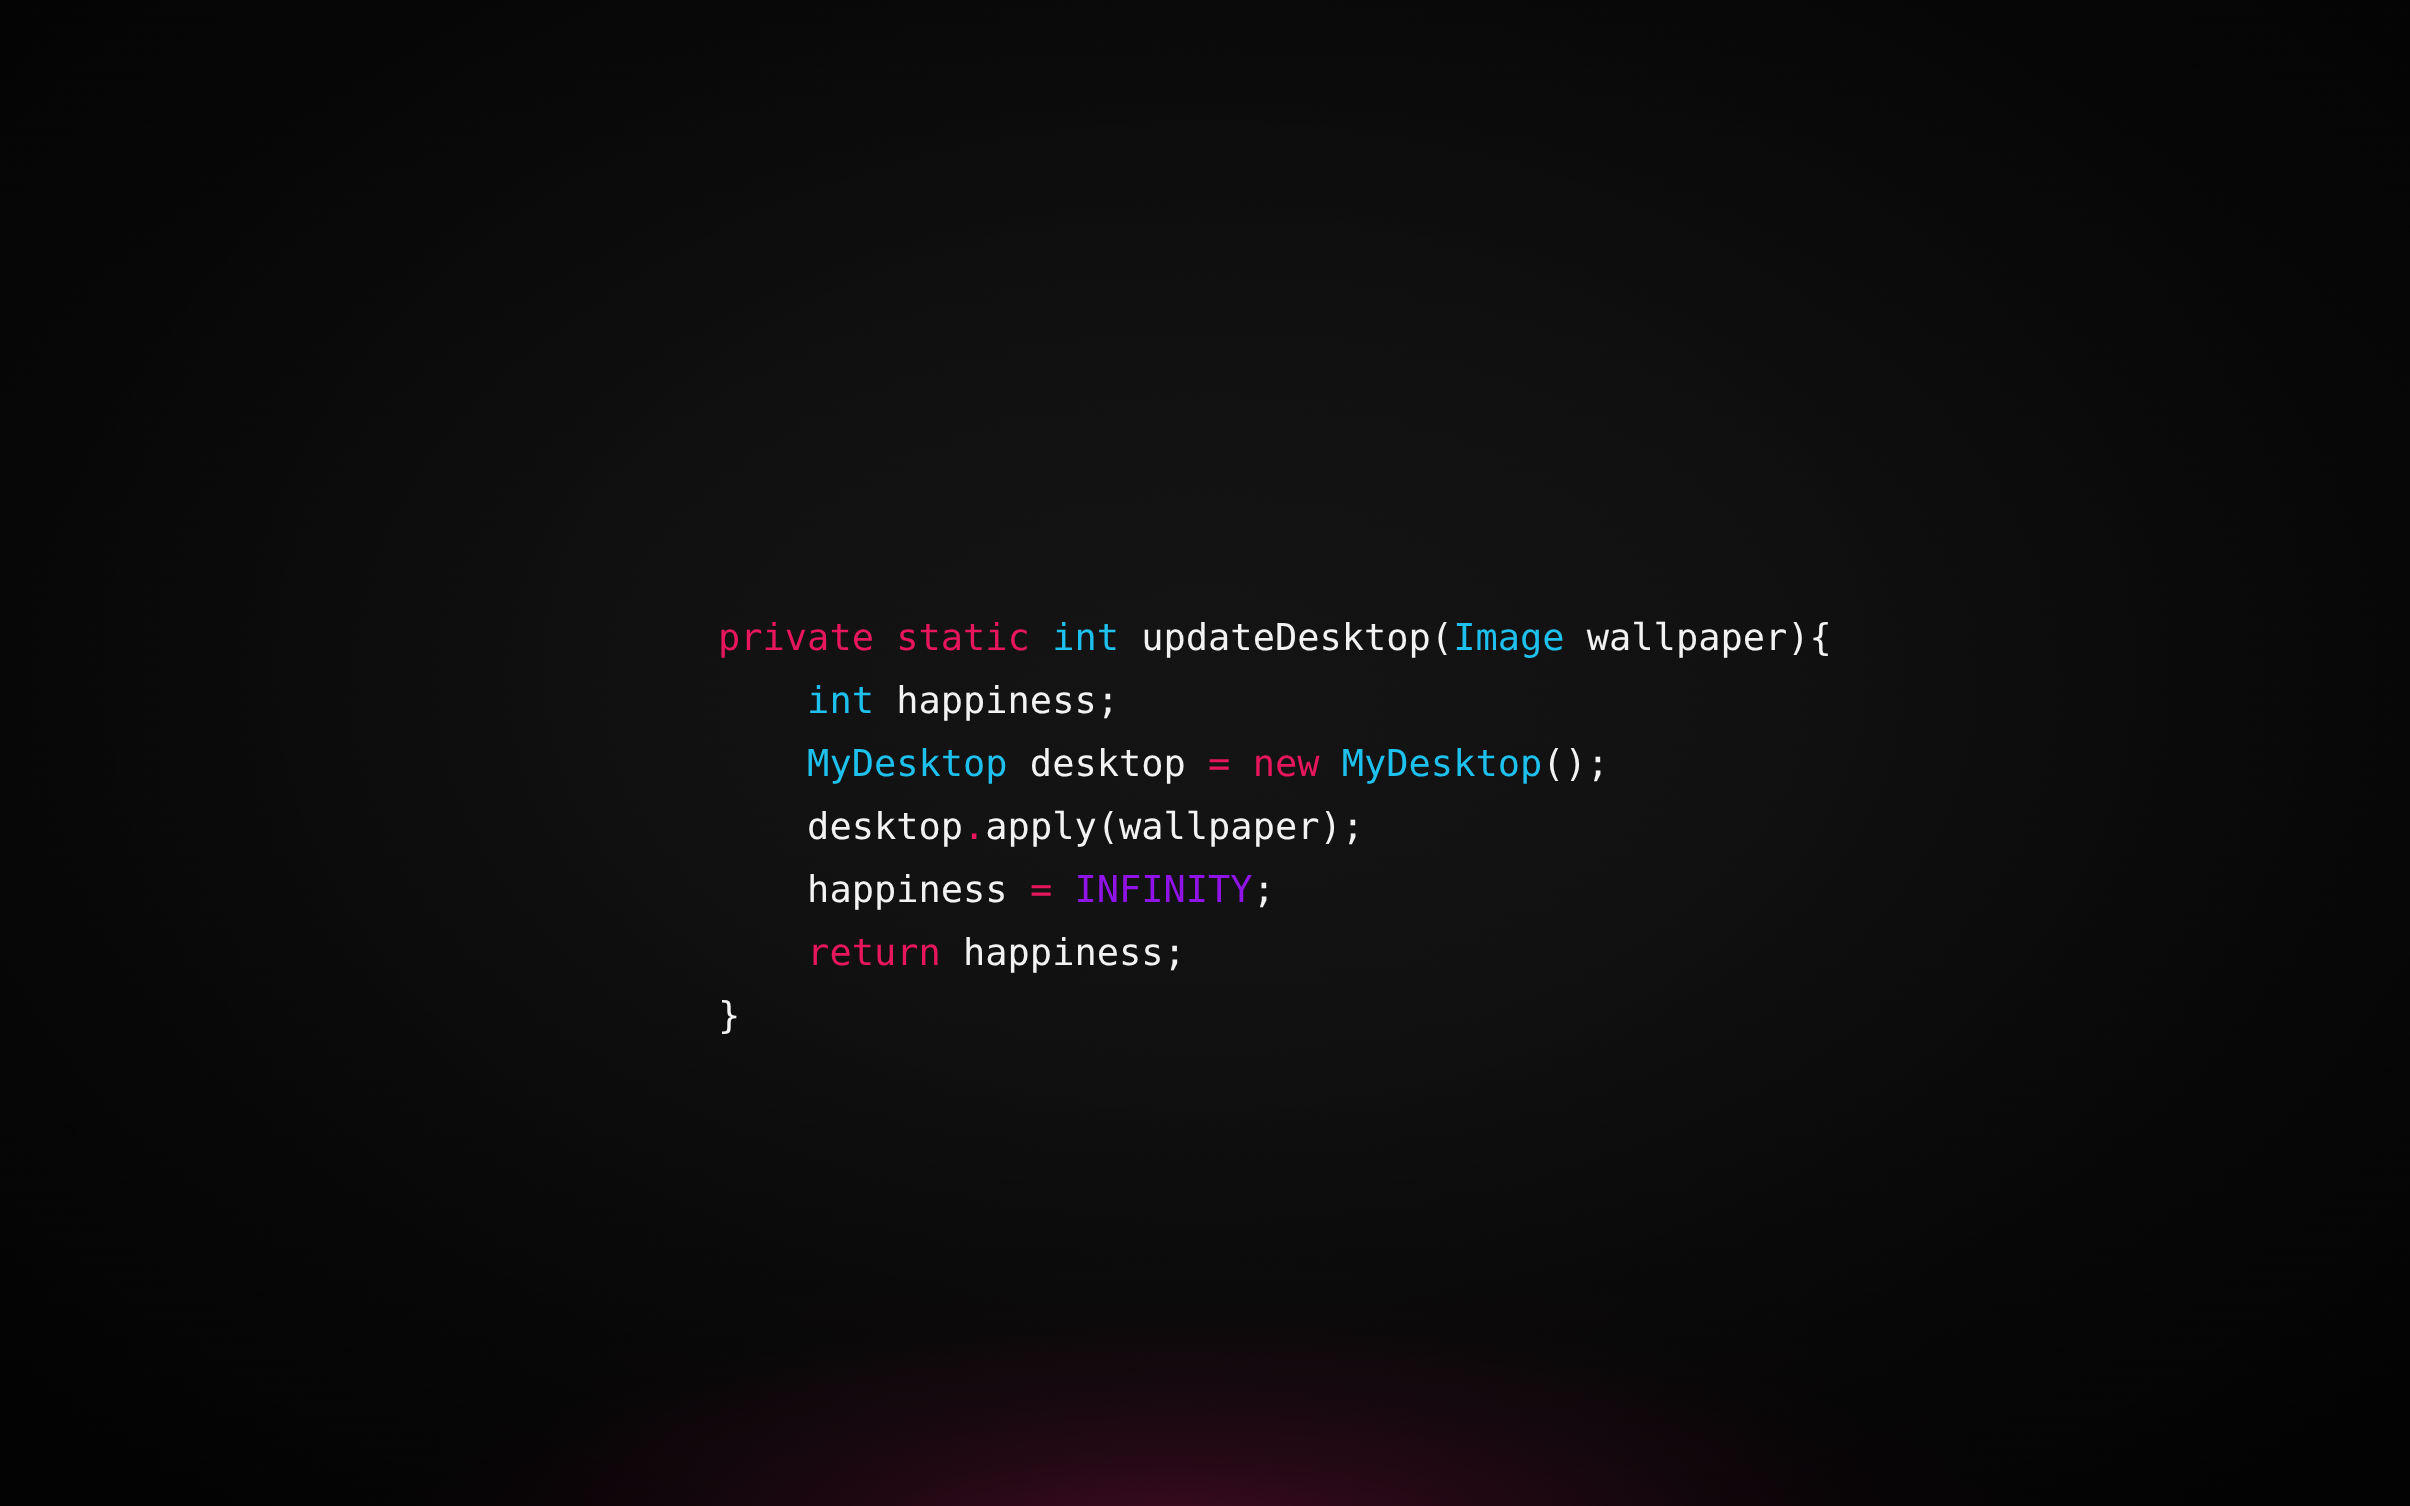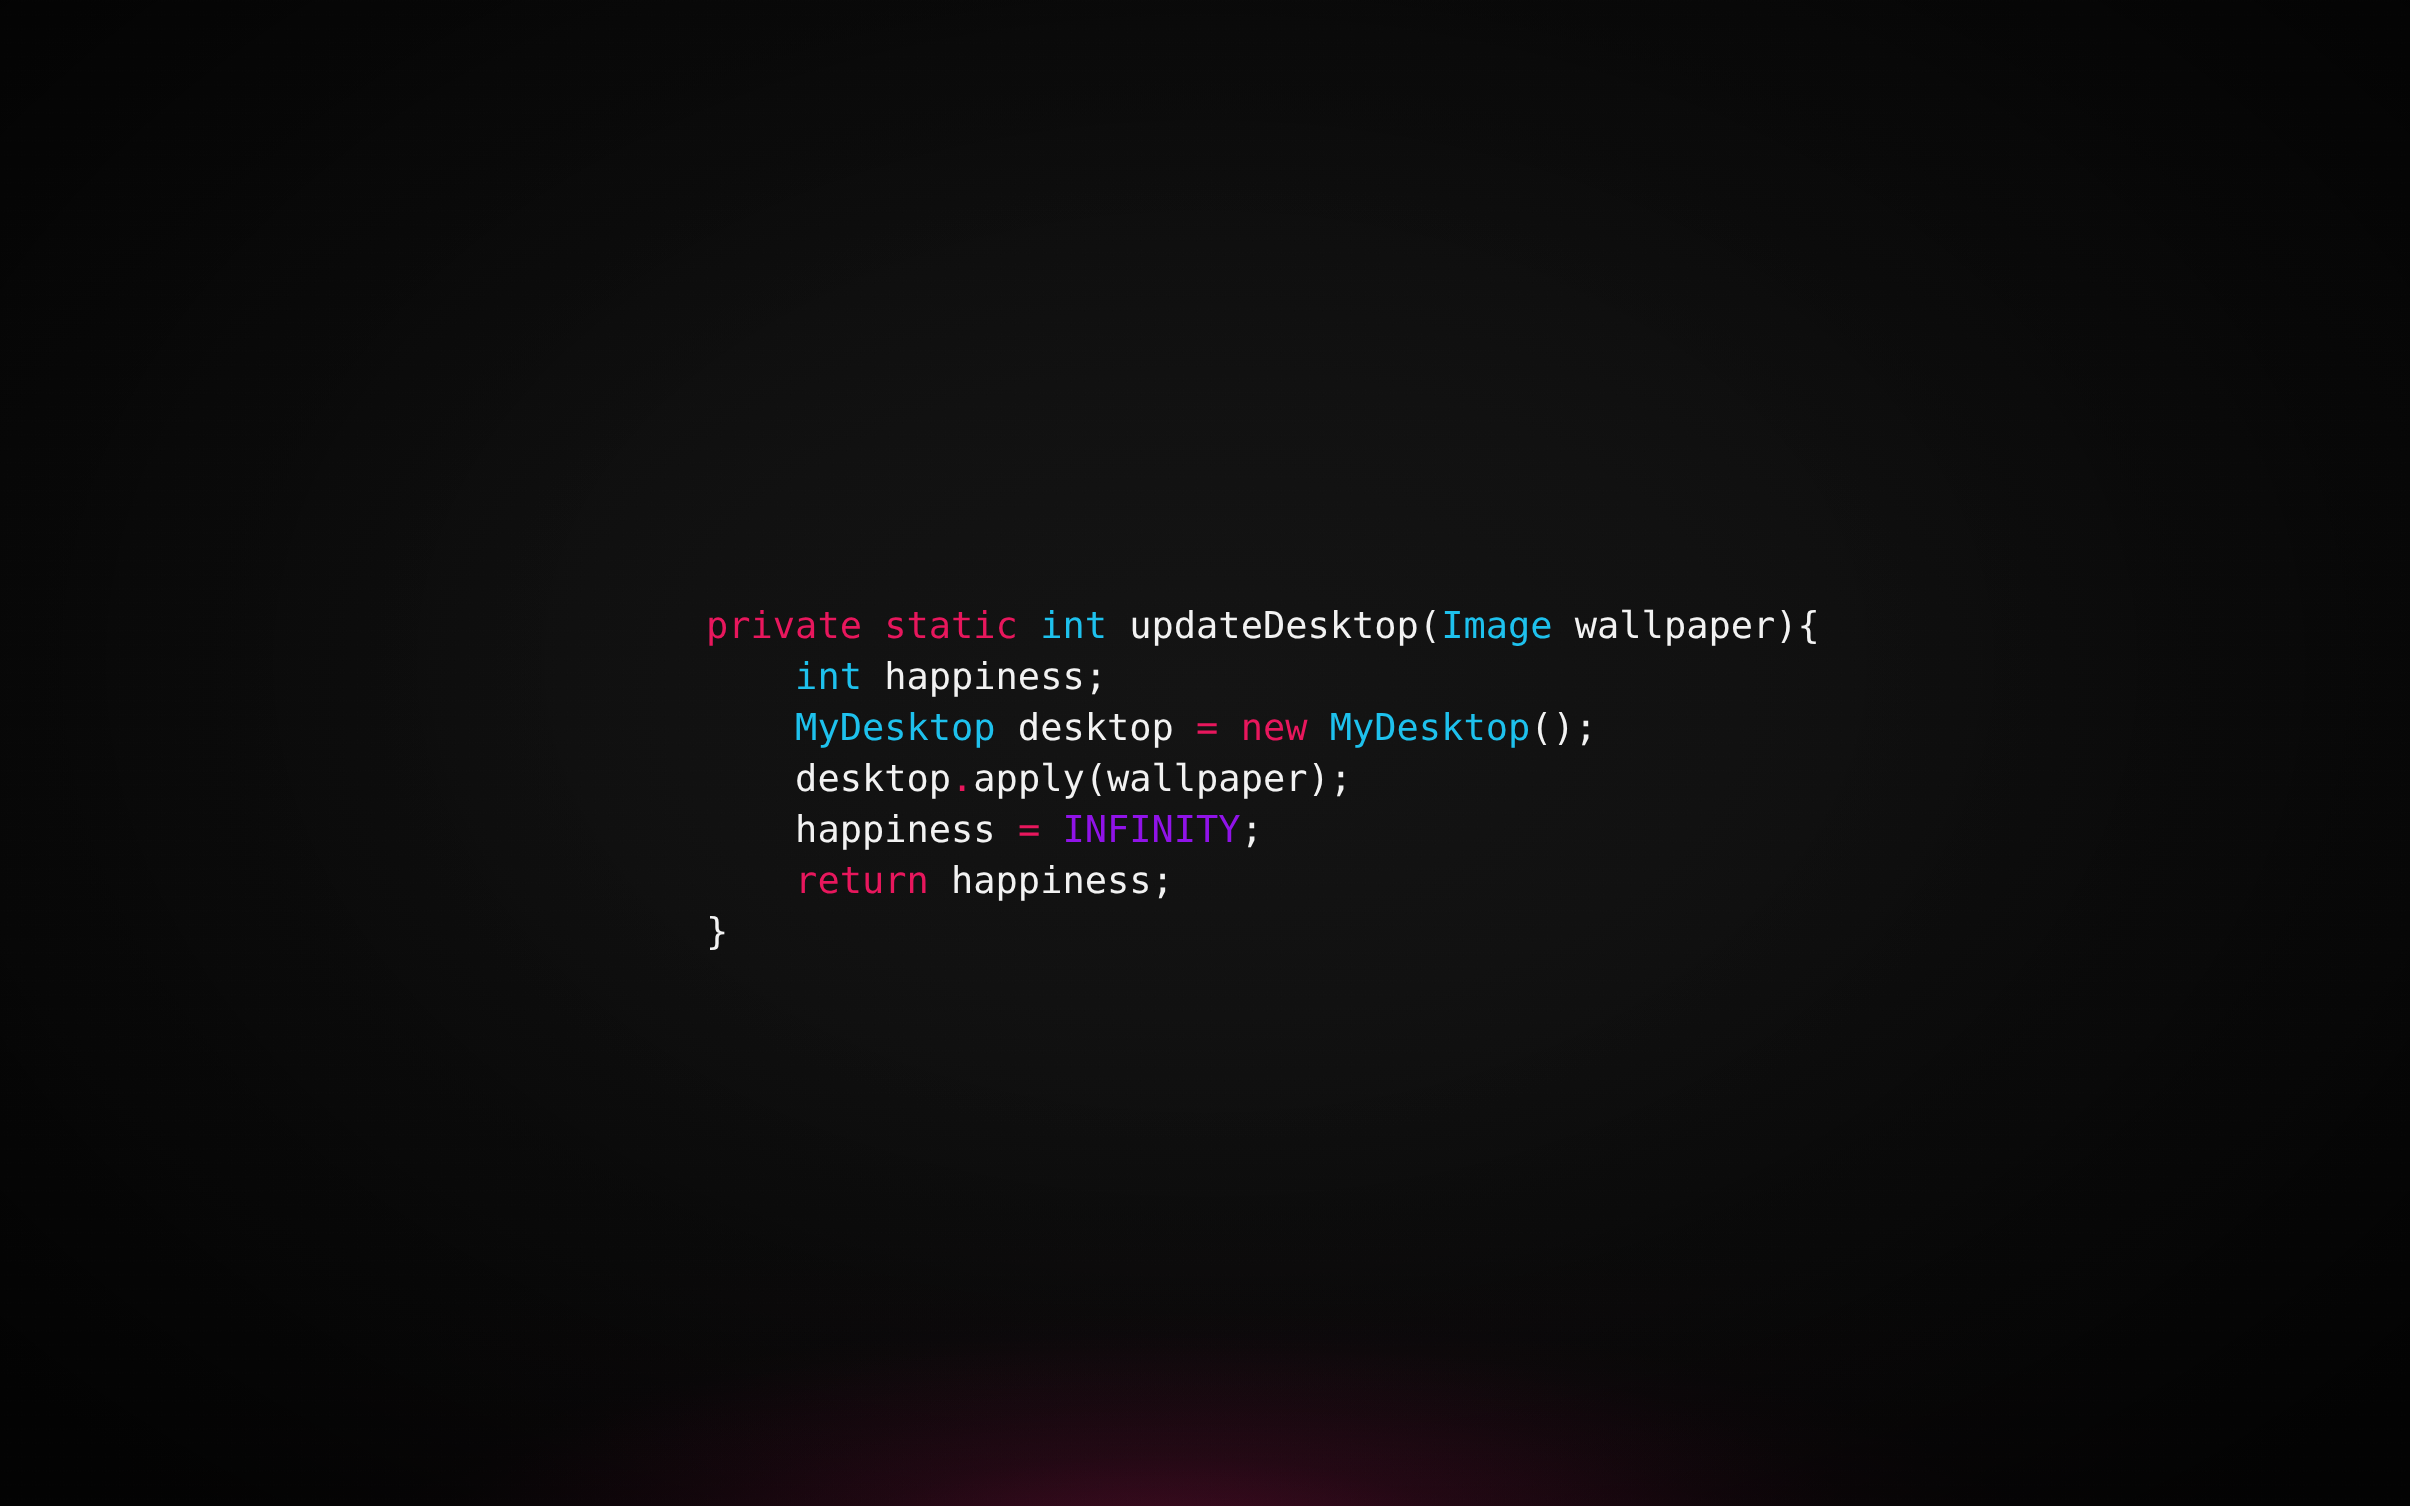--- a/index.html
+++ b/index.html
@@ -71,21 +71,21 @@
     font-family: "DejaVu Sans Mono", "Liberation Mono", monospace;
     font-size: 37px;
     line-height: 47px;
     letter-spacing: 0px;
     white-space: pre;
     text-rendering: geometricPrecision;
     -webkit-font-smoothing: antialiased;
   }
   .code-line {
     white-space: pre;
-    margin: 4px;
+    margin: 16px;
     padding: 0;
     height: 47px;
   }
   .tok { white-space: pre; }
 </style>
 </head>
 <body>
 
 <div id="wallpaper">
 

